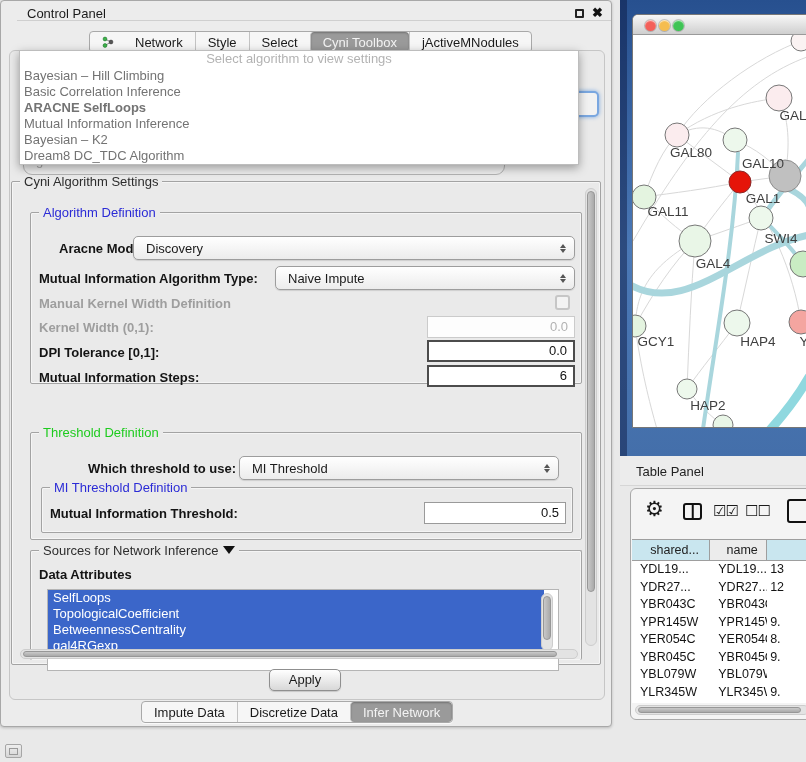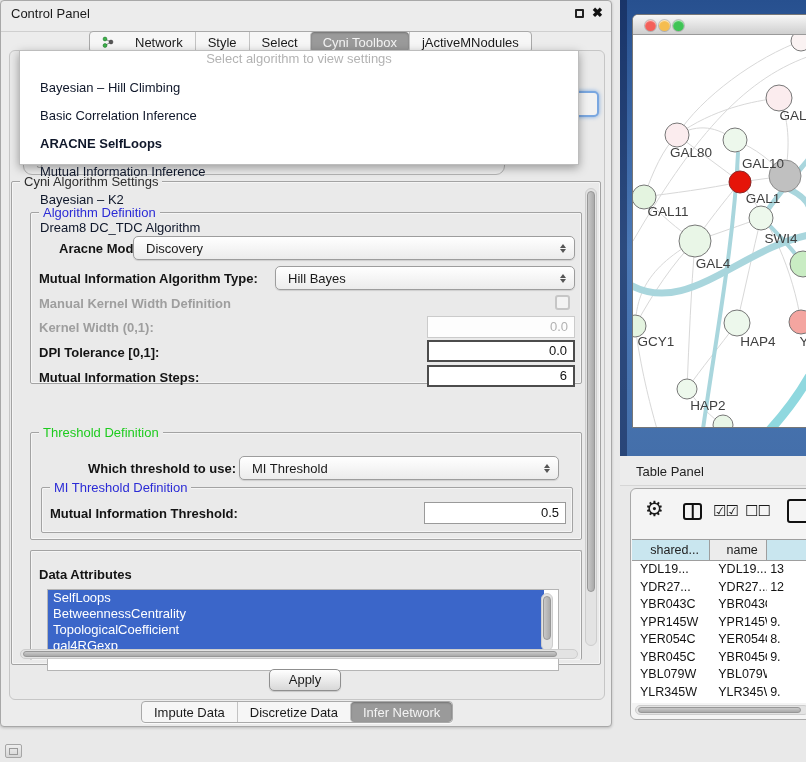--- a/index.html
+++ b/index.html
@@ -9,21 +9,21 @@
     background:#e9e9e9;
     font-family:"Liberation Sans", sans-serif;
     font-size:13px; color:#1a1a1a;
   }
   
   .control-panel{
     position:absolute; left:0; top:8; width:612px; height:727px;
     background:#ececec; border:1px solid #a8a8a8; border-radius:4px;
     box-shadow:0 1px 3px rgba(0,0,0,.2);
   }
-  .cp-titlebar{ position:absolute; left:0; top:0; right:0; height:31px;
+  .cp-titlebar{ position:absolute; left:16px; top:0; right:0; height:20px;
     border-bottom:1px solid #cfcfcf; }
   .cp-title{ position:absolute; left:10px; top:5px; font-size:13px; color:#1a1a1a; }
   .cp-float{ position:absolute; right:27px; top:8px; width:9px; height:9px;
     border:2px solid #222; border-radius:1px; cursor:pointer; }
   .cp-close{ position:absolute; right:8px; top:4px; font-size:13px; font-weight:bold;
     color:#111; cursor:pointer; }
   
   .tabstrip{ position:absolute; display:flex; height:22px;
     border:1px solid #a9a9a9; border-radius:4px; background:#f6f6f6; overflow:hidden;
     box-shadow:0 1px 0 rgba(255,255,255,.7); }
@@ -45,22 +45,22 @@
   .bg-node-field{ position:absolute; left:22px; top:146px; width:482px; height:28px;
     border:1px solid #b3b3b3; border-radius:9px; background:#ededed;
     color:#a5a5a5; line-height:26px; padding-left:12px; z-index:5; overflow:hidden; }
   
   .algo-dropdown{ position:absolute; left:18px; top:49px; width:560px; height:115px;
     background:#ffffff; border:1px solid #bdbdbd;
     box-shadow:0 3px 9px rgba(0,0,0,.35); z-index:50; }
   .algo-dropdown .placeholder{ height:17px; text-align:center; color:#b3b3b3;
     font-size:13px; line-height:16px; }
   .algo-dropdown ul{ list-style:none; }
-  .algo-dropdown li{ height:16px; line-height:16px; padding-left:20px; font-size:13px;
-    color:#0f172a; cursor:pointer; white-space:nowrap;margin-top:12px; }
+  .algo-dropdown li{ height:16px; line-height:16px; padding-left:4px; font-size:13px;
+    color:#737373; cursor:pointer; white-space:nowrap; }
   .algo-dropdown li.bold{ font-weight:bold; }
   
   .groupbox{ position:absolute; border:1px solid #a3a3a3; border-radius:2px;
     box-shadow:inset 0 0 0 1px rgba(255,255,255,.5); }
   .groupbox > .gb-title{ position:absolute; top:-8px; left:8px; background:#eaeaea;
     padding:0 4px; font-size:13px; color:#2d2d2d; white-space:nowrap; }
   .gb-title.blue{ color:var(--group_title_blue);text-align:center; }
   .gb-title.green{ color:var(--group_title_green); }
   .settings-group{ left:10px; top:180px; width:590px; height:484px; background:#eaeaea; }
   .settings-group > .gb-title{ background:#eaeaea; }
@@ -225,21 +225,21 @@
       <div class="combo" style="left:102px; top:23px; width:442px;">
         <span>Discovery</span>
         <span class="spinner">
             <i class="up"></i>
             <i class="down"></i>
           </span>
       </div>
 
       <span class="field-label" style="left:8px; top:58px;">Mutual Information Algorithm Type:</span>
       <div class="combo" style="left:244px; top:53px; width:300px;">
-        <span>Hill Bayes</span>
+        <span>Naive Impute</span>
         <span class="spinner">
             <i class="up"></i>
             <i class="down"></i>
           </span>
       </div>
 
       <span class="field-label disabled" style="left:8px; top:83px;">Manual Kernel Width Definition</span>
       <span class="checkbox" style="left:524px; top:82px;"></span>
 
       <span class="field-label disabled" style="left:8px; top:107px;">Kernel Width (0,1):</span>
@@ -266,25 +266,26 @@
       </div>
 
       <div class="groupbox" style="left:10px; top:54px; width:532px; height:46px;">
         <span class="gb-title blue">MI Threshold Definition</span>
         <span class="field-label" style="left:8px; top:18px;">Mutual Information Threshold:</span>
         <span class="tfield" style="left:382px; top:14px; width:142px; border-color:#9a9a9a;">0.5</span>
       </div>
     </div>
 
     <div class="groupbox" style="left:18px; top:368px; width:552px; height:110px; border-bottom:none;">
+      <span class="gb-title"><span>Sources for Network Inference</span><span class="arrow-down"></span></span>
       <span class="field-label" style="left:8px; top:16px;">Data Attributes</span>
       <div class="attr-list">
           <div class="attr-item">SelfLoops</div>
+          <div class="attr-item">TopologicalCoefficient</div>
           <div class="attr-item">BetweennessCentrality</div>
-          <div class="attr-item">TopologicalCoefficient</div>
           <div class="attr-item">gal4RGexp</div>
         </div>
       <div class="vscroll" style="right:28px; top:42px; height:58px;">
         <div class="thumb" style="top:2px; height:44px;"></div>
       </div>
     </div>
 
     <div class="vscroll" style="right:3px; top:6px; bottom:18px;">
       <div class="thumb" style="top:2px; height:88%;"></div>
     </div>

